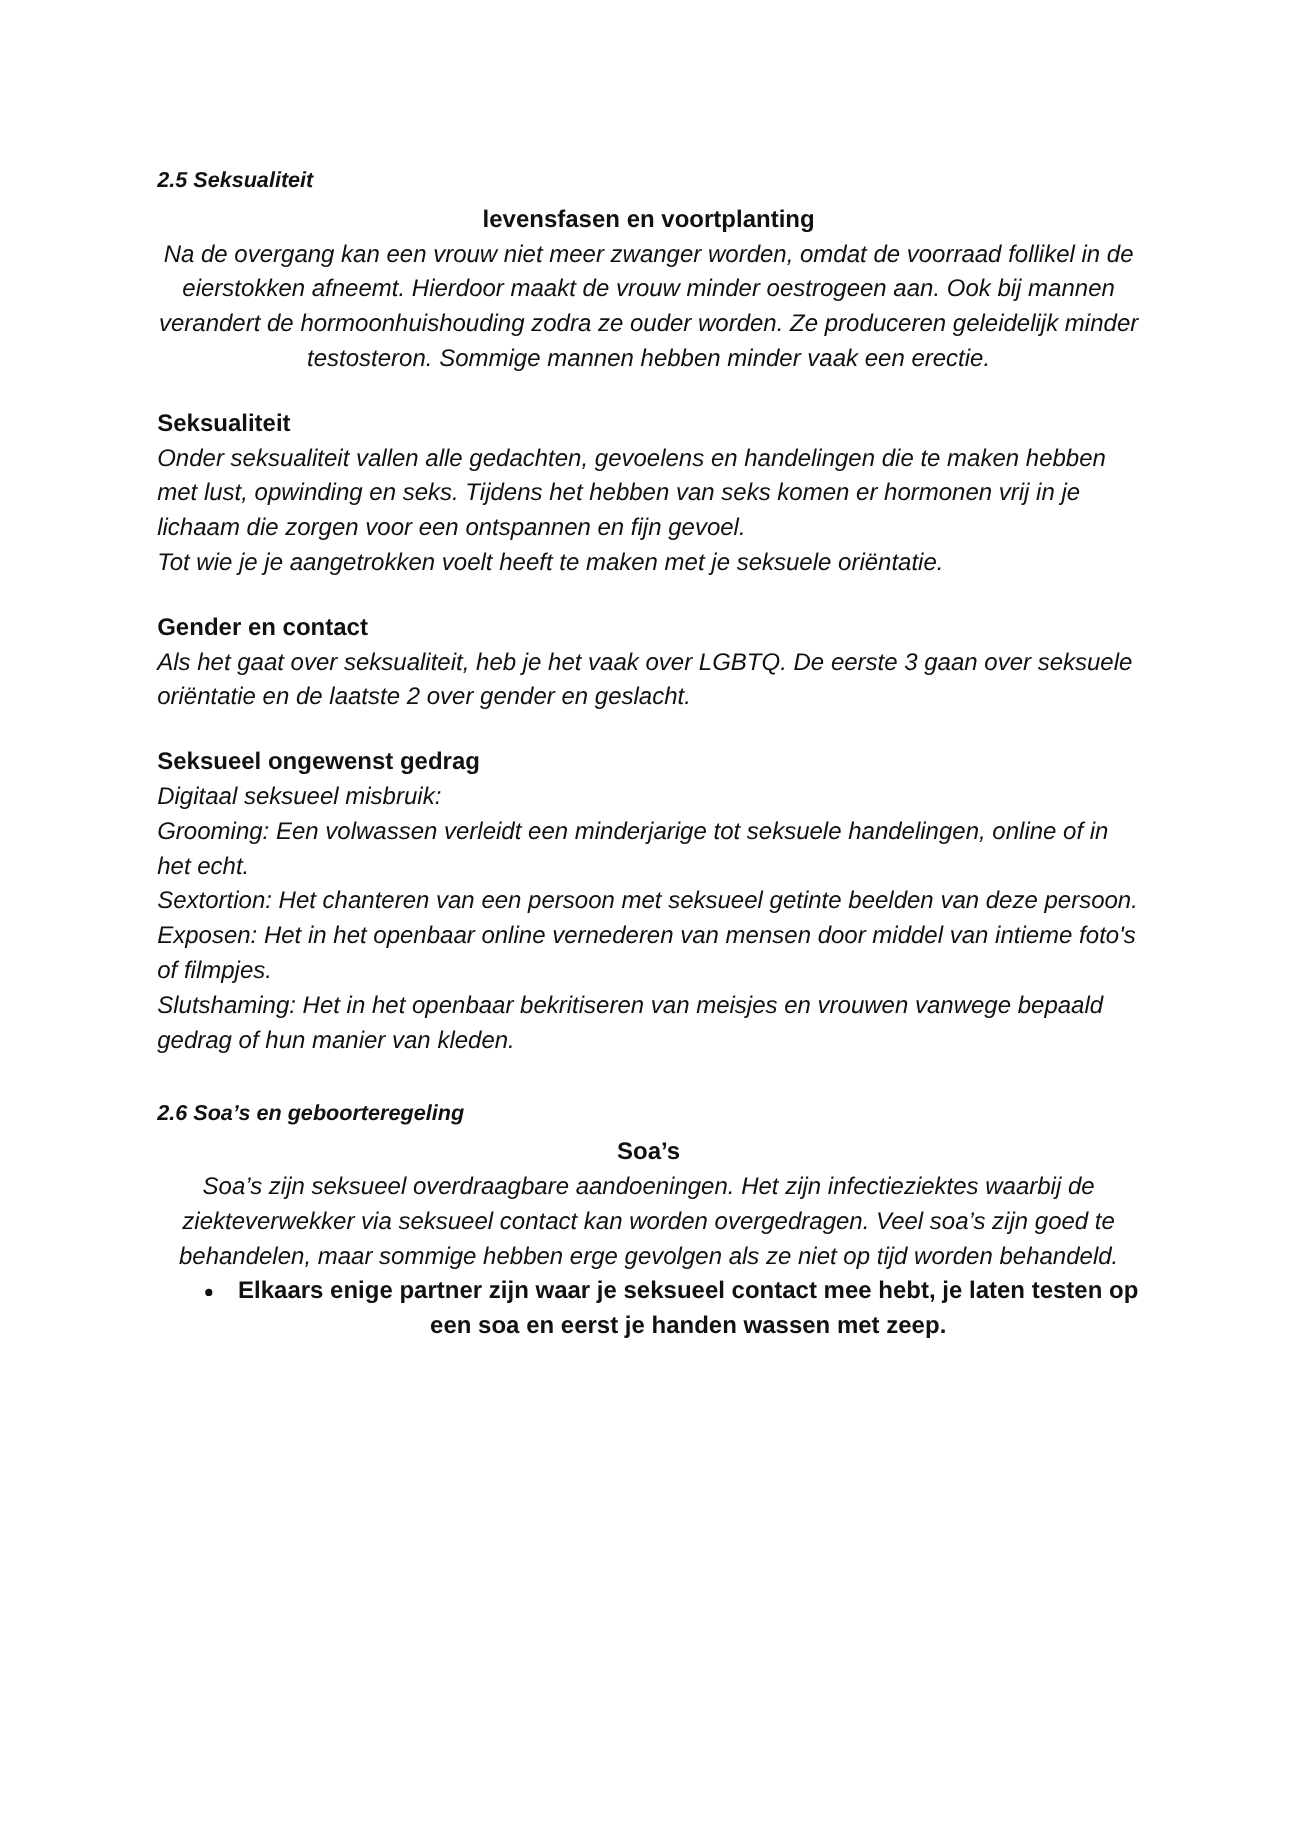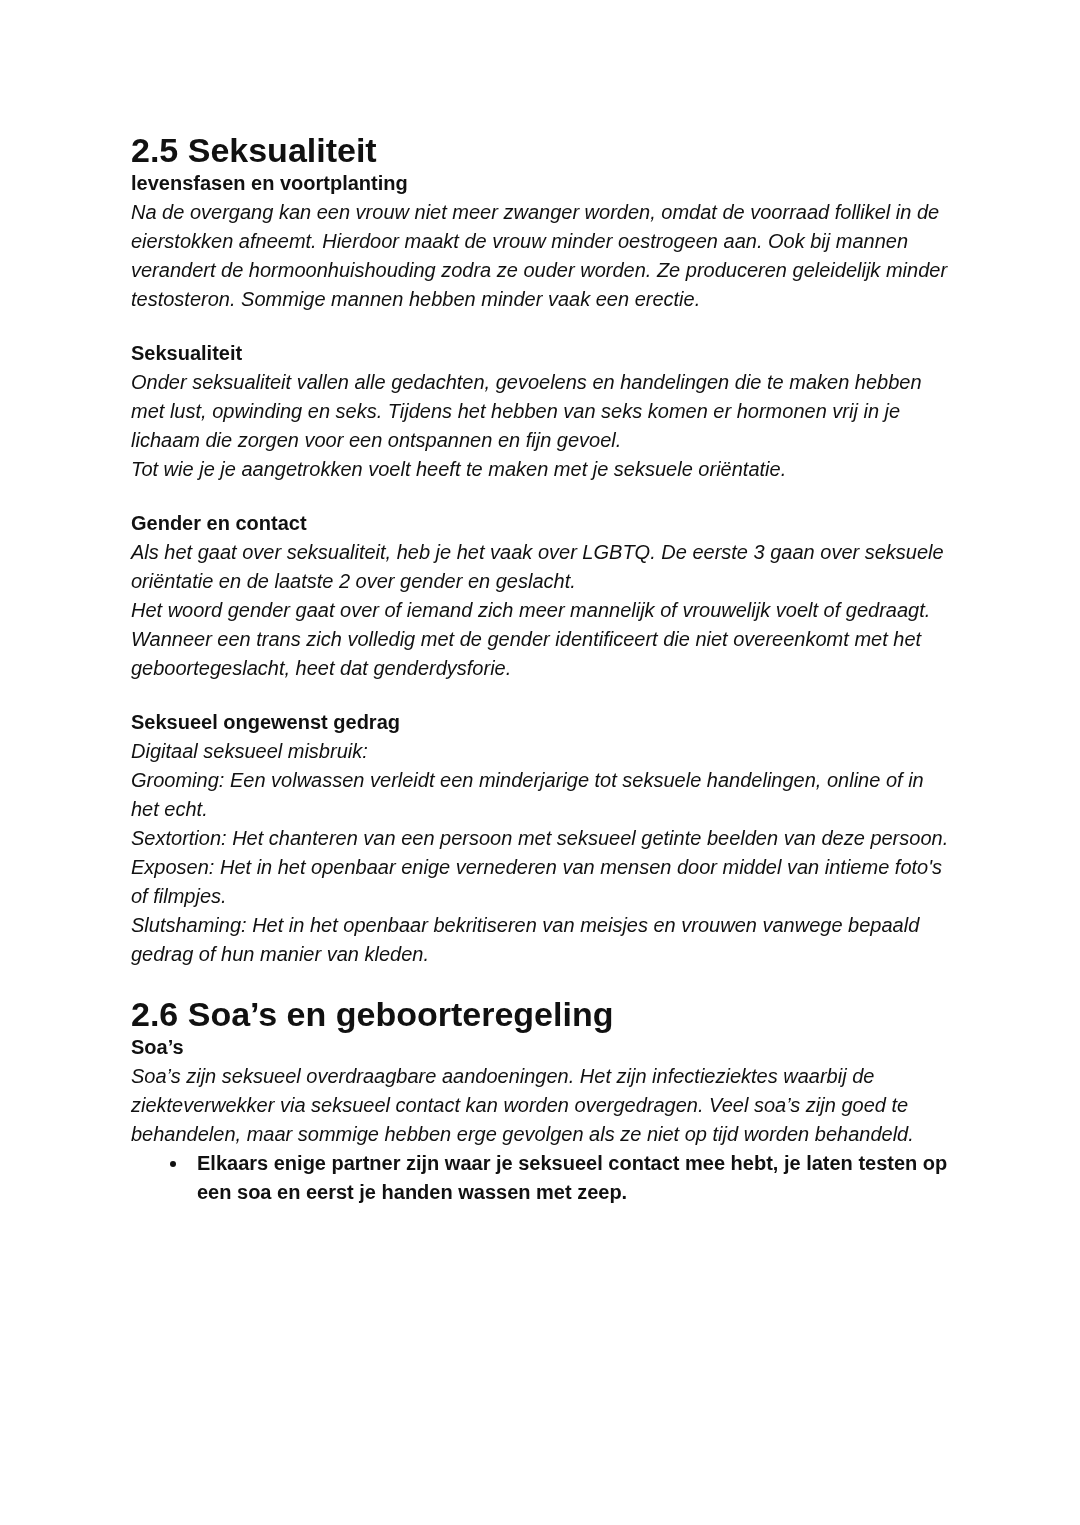--- a/index.html
+++ b/index.html
@@ -16,34 +16,35 @@
       padding: 134px 130px 40px 131px;
       font-family: "Liberation Sans", "DejaVu Sans", sans-serif;
       font-size: 20px;
       line-height: 29px;
       color: #111111;
       overflow: hidden;
     }
     .section { margin-top: 29px; }
     .section:first-child { margin-top: 0; }
     .section-title {
-      font-size: 34px;
+      font-size: 18px;
       line-height: 33px;
       font-weight: 700;
       margin: 0 0 2px 0;
       color: #111111;
+      font-style: italic;
     }
     .subsection-title {
       font-size: 20px;
       line-height: 29px;
       font-weight: 700;
       margin: 0;
     }
     .block { margin-top: 25px; }
-    .section > .block:first-of-type { margin-top: 0; }
+    .section > .block:first-of-type { margin-top: 0; text-align: center; }
     p.body-text { margin: 0; font-style: italic; }
     ul.bullet-list {
       margin: 0;
       padding-left: 58px;
       list-style: disc;
     }
     ul.bullet-list li {
       padding-left: 8px;
       line-height: 29px;
       font-weight: bold;
@@ -64,29 +65,28 @@
 
     <div class="block">
       <h3 class="subsection-title">Seksualiteit</h3>
       <p class="body-text">Onder seksualiteit vallen alle gedachten, gevoelens en handelingen die te maken hebben met lust, opwinding en seks. Tijdens het hebben van seks komen er hormonen vrij in je lichaam die zorgen voor een ontspannen en fijn gevoel.</p>
       <p class="body-text">Tot wie je je aangetrokken voelt heeft te maken met je seksuele oriëntatie.</p>
     </div>
 
     <div class="block">
       <h3 class="subsection-title">Gender en contact</h3>
       <p class="body-text">Als het gaat over seksualiteit, heb je het vaak over LGBTQ. De eerste 3 gaan over seksuele oriëntatie en de laatste 2 over gender en geslacht.</p>
-      <p class="body-text">Het woord gender gaat over of iemand zich meer mannelijk of vrouwelijk voelt of gedraagt. Wanneer een trans zich volledig met de gender identificeert die niet overeenkomt met het geboortegeslacht, heet dat genderdysforie.</p>
     </div>
 
     <div class="block">
       <h3 class="subsection-title">Seksueel ongewenst gedrag</h3>
       <p class="body-text">Digitaal seksueel misbruik:</p>
       <p class="body-text">Grooming: Een volwassen verleidt een minderjarige tot seksuele handelingen, online of in het echt.</p>
       <p class="body-text">Sextortion: Het chanteren van een persoon met seksueel getinte beelden van deze persoon.</p>
-      <p class="body-text">Exposen: Het in het openbaar enige vernederen van mensen door middel van intieme foto's of filmpjes.</p>
+      <p class="body-text">Exposen: Het in het openbaar online vernederen van mensen door middel van intieme foto's of filmpjes.</p>
       <p class="body-text">Slutshaming: Het in het openbaar bekritiseren van meisjes en vrouwen vanwege bepaald gedrag of hun manier van kleden.</p>
     </div>
   </div>
 
   <div class="section">
     <h2 class="section-title">2.6 Soa’s en geboorteregeling</h2>
 
     <div class="block">
       <h3 class="subsection-title">Soa’s</h3>
       <p class="body-text">Soa’s zijn seksueel overdraagbare aandoeningen. Het zijn infectieziektes waarbij de ziekteverwekker via seksueel contact kan worden overgedragen. Veel soa’s zijn goed te behandelen, maar sommige hebben erge gevolgen als ze niet op tijd worden behandeld.</p>

